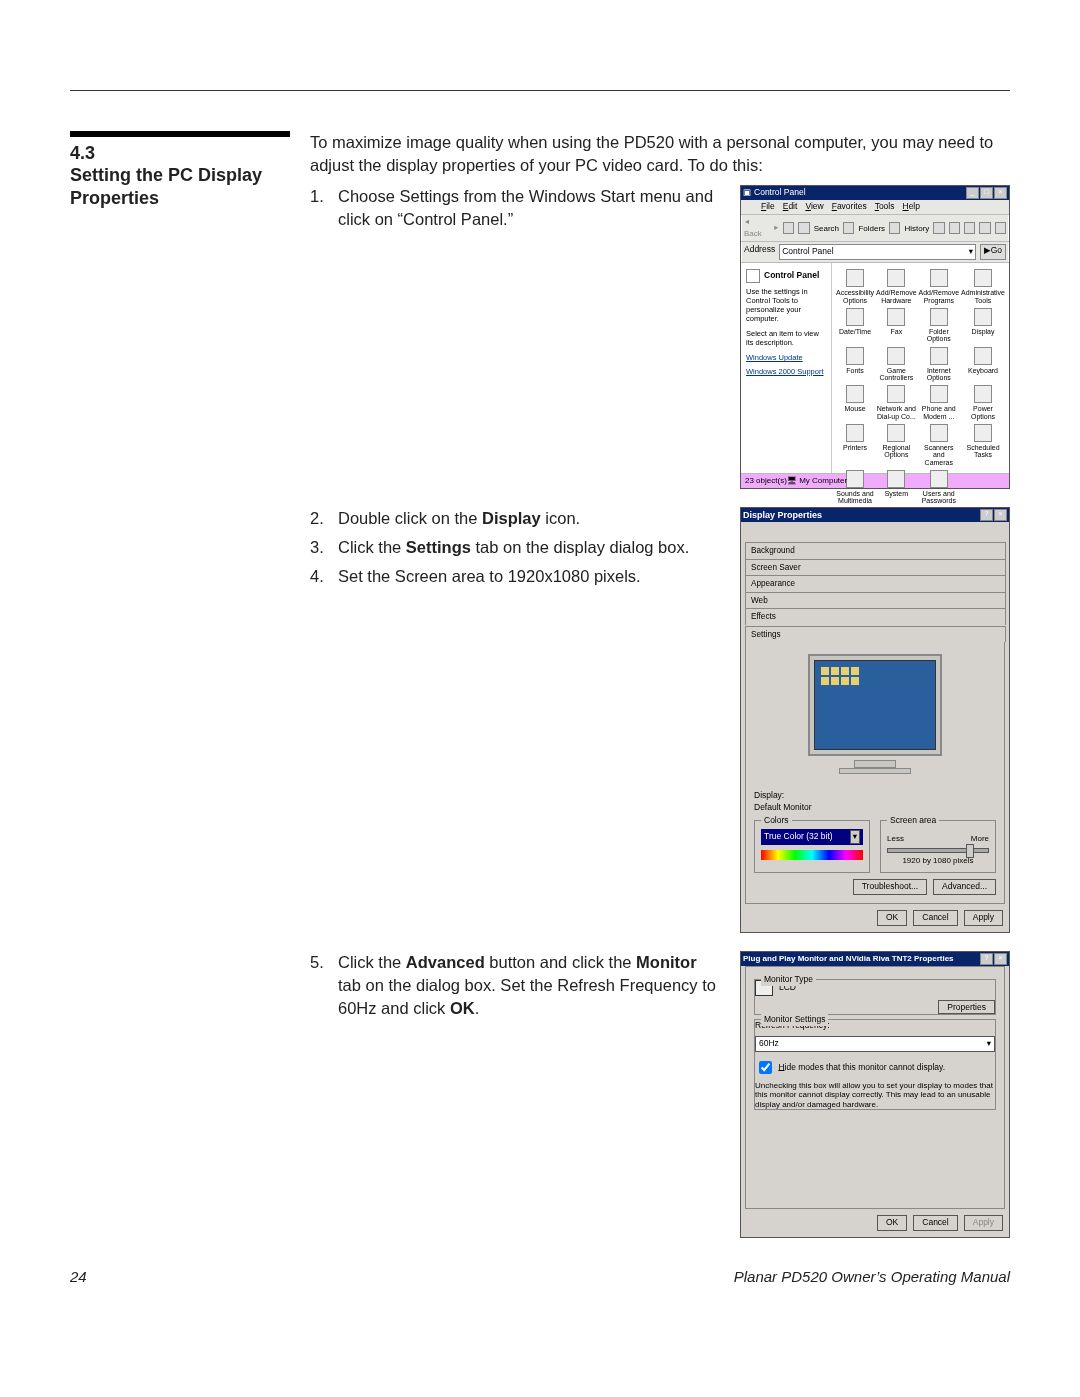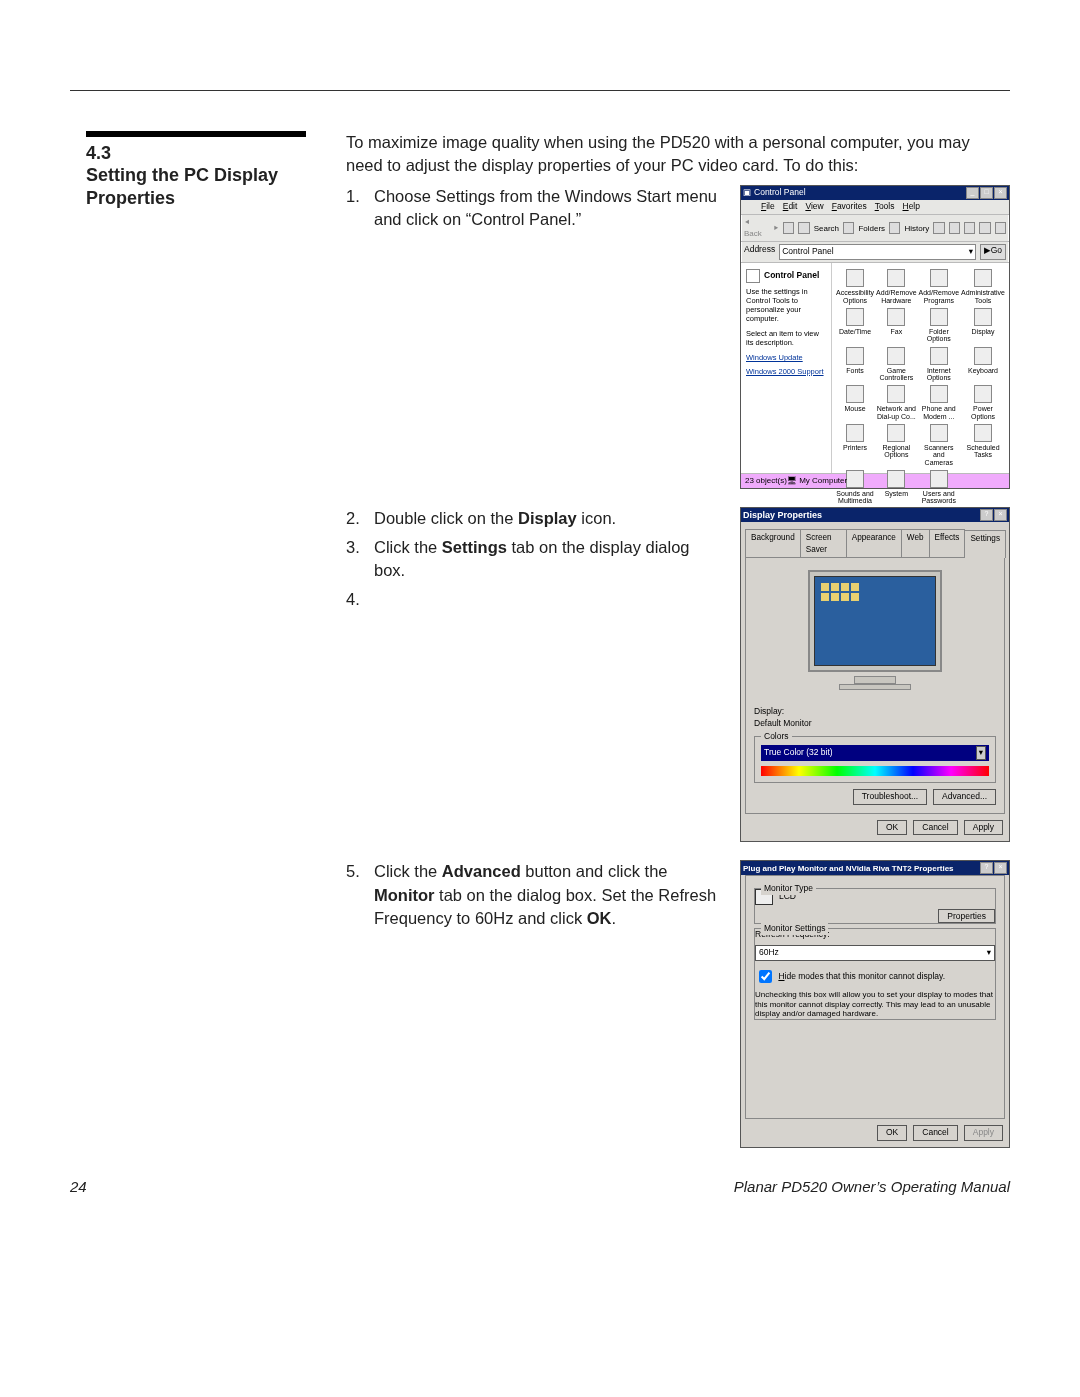--- a/index.html
+++ b/index.html
@@ -14,22 +14,21 @@
     padding: 90px 70px 40px 70px;
     box-sizing: border-box;
     width: 1080px;
   }
   .top-rule {
     border-top: 1px solid #333;
     margin-bottom: 40px;
   }
   .content {
     display: flex;
-    gap: 40px;
-    margin-left: 16px;
+    gap: 20px;
   }
   .left-col {
     width: 220px;
     flex: 0 0 220px;
   }
   .heavy-bar {
     border-top: 6px solid #000;
     margin-bottom: 6px;
   }
   .sec-num {
@@ -151,22 +150,23 @@
   .dlg {
     width:268px;
     border:1px solid #555;
     background:#d6d3ce;
     font-family: Tahoma, Arial, sans-serif;
     font-size:8.5px;
     color:#000;
   }
   .dlg .titlebar{font-size:9px;}
   .tabs {
-    display:flex; gap:0; padding:7px 4px 0 4px;
+    display:flex; gap:0; padding:20px 4px 0 4px;
     font-size:8.2px;
+    flex-direction:column;
   }
   .tab {
     padding:2px 5px;
     border:1px solid #888; border-bottom:none;
     background:#d6d3ce;
     margin-right:-1px;
   }
   .tab.active { background:#d6d3ce; font-weight:normal; position:relative; top:1px;}
   .tabpane {
     margin:0 4px 4px 4px;
@@ -443,20 +443,21 @@
           <div class="step">
             <div class="n">2.</div>
             <div class="t"><span>Double click on the </span><b>Display</b><span> icon.</span></div>
           </div>
           <div class="step">
             <div class="n">3.</div>
             <div class="t"><span>Click the </span><b>Settings</b><span> tab on the display dialog box.</span></div>
           </div>
           <div class="step">
             <div class="n">4.</div>
+            <div class="t">Set the Screen area to 1920x1080 pixels.</div>
           </div>
         </div>
 
         <div class="figure">
           <div class="dlg">
             <div class="titlebar">
               <b>Display Properties</b>
               <div class="tbtns">
                 <div class="tbtn">?</div>
                 <div class="tbtn">×</div>
@@ -492,20 +493,33 @@
               <div>Default Monitor</div>
               <div class="row2">
                 <div class="group">
                   <span class="gl">Colors</span>
                   <div class="combo">
                     <span>True Color (32 bit)</span>
                     <span class="dd">▾</span>
                   </div>
                   <div class="hue"></div>
                 </div>
+                <div class="group">
+                  <span class="gl">Screen area</span>
+                  <div class="slider">
+                    <div class="slab">
+                        <span>Less</span>
+                        <span>More</span>
+                      </div>
+                    <div class="track">
+                        <div class="thumb"></div>
+                      </div>
+                    <div class="sval">1920 by 1080 pixels</div>
+                  </div>
+                </div>
               </div>
               <div class="btnrow">
                 <div class="btn">Troubleshoot...</div>
                 <div class="btn">Advanced...</div>
               </div>
             </div>
             <div class="btnrow" style="padding:0 6px 6px;">
               <div class="btn">OK</div>
               <div class="btn">Cancel</div>
               <div class="btn">Apply</div>

